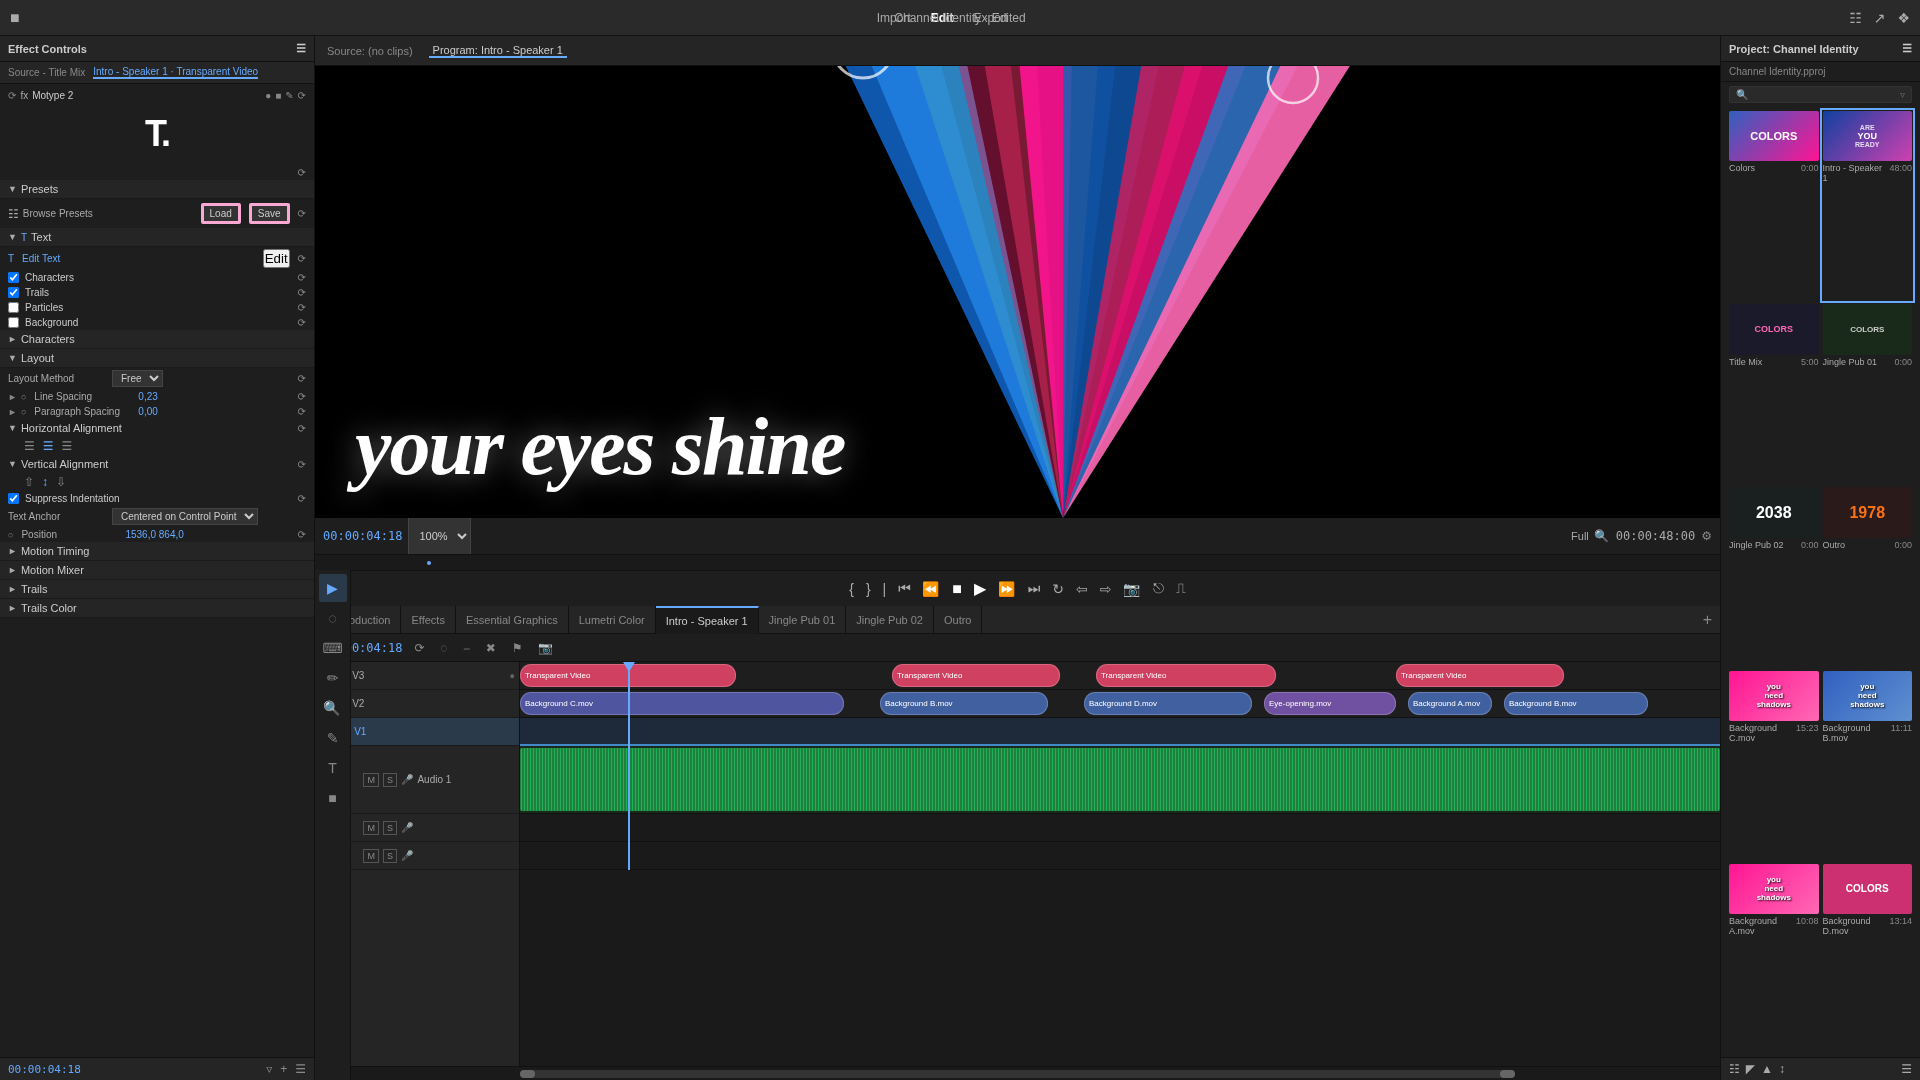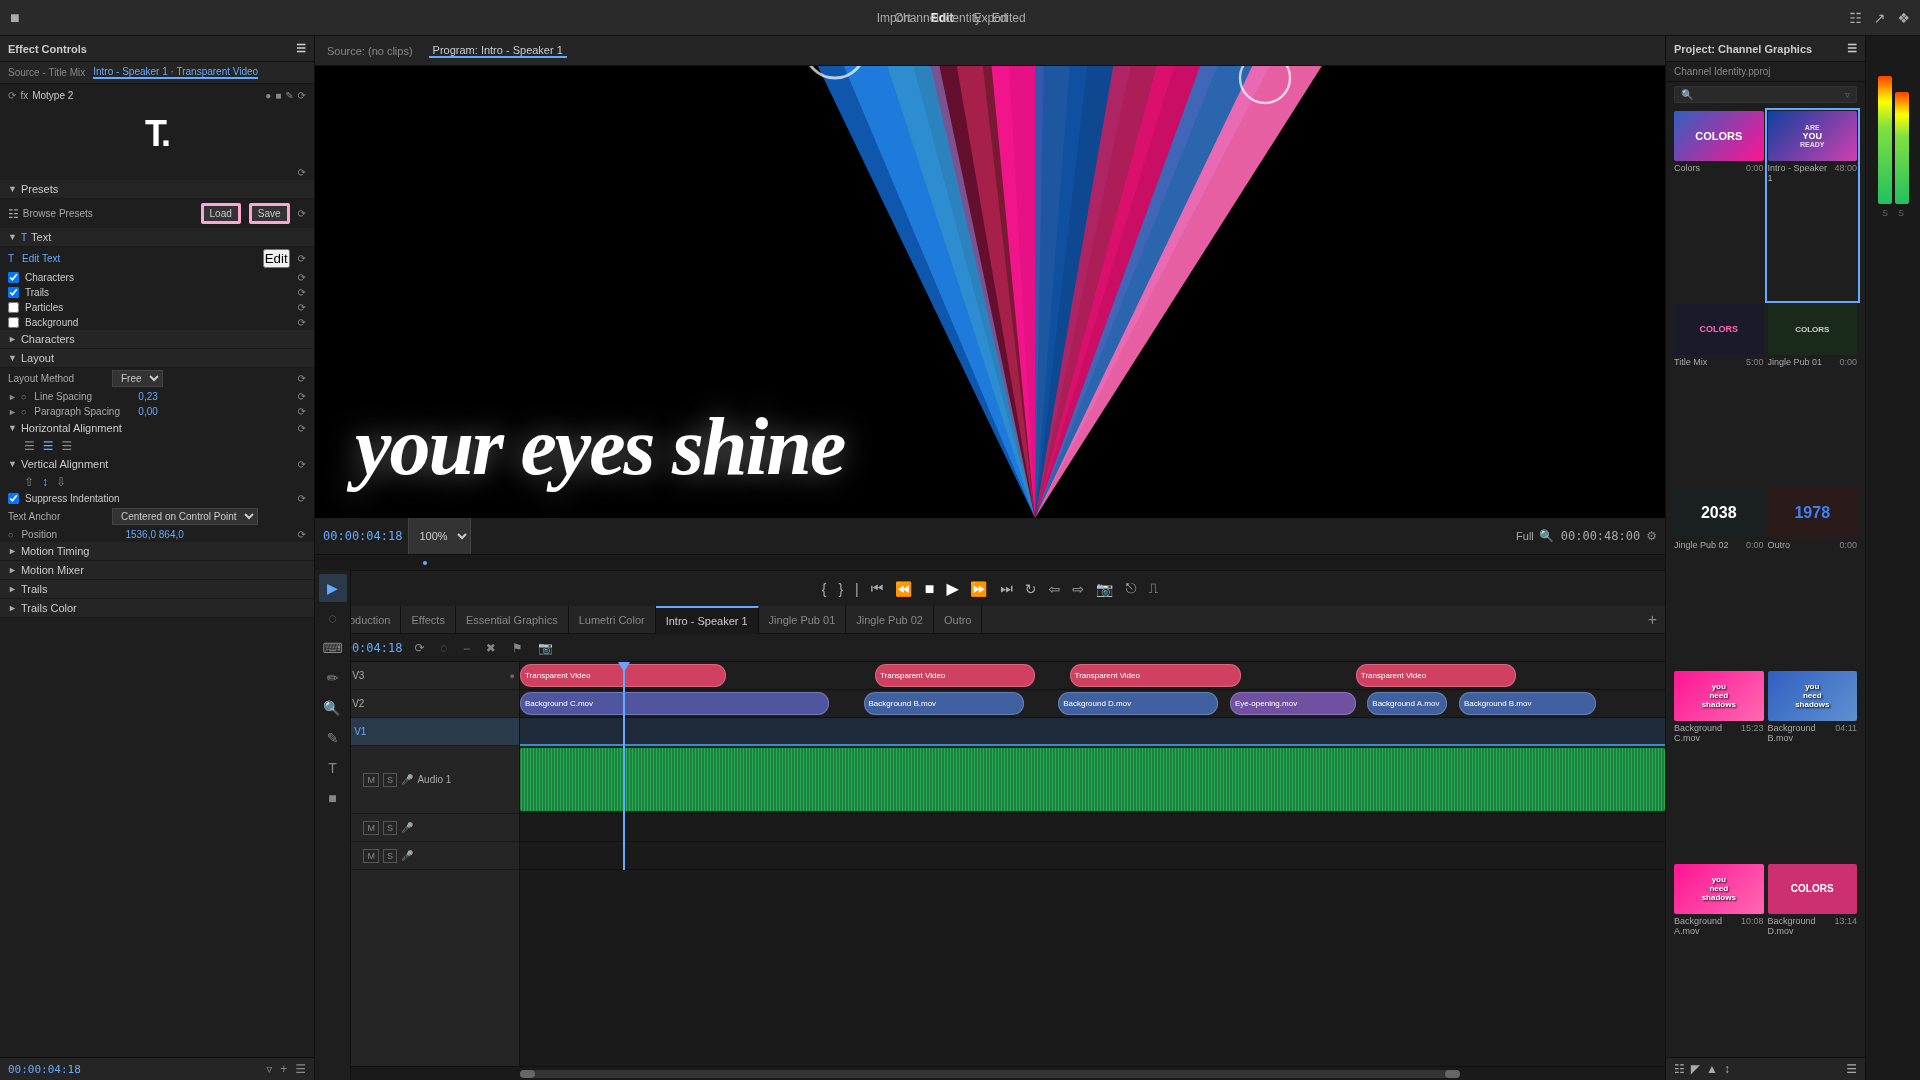--- a/index.html
+++ b/index.html
@@ -564,21 +564,21 @@
             <div style="flex:1;height:8px;background:#333;border-radius:4px;position:relative;">
               <div style="position:absolute;left:0;width:15px;height:8px;background:#666;border-radius:4px;"></div>
               <div style="position:absolute;right:0;width:15px;height:8px;background:#666;border-radius:4px;"></div>
             </div>
           </div>
         </div>
       </div>
 
       <div id="right-panel">
         <div class="panel-header">
-          <span>Project: Channel Graphics</span>
+          <span>Project: Channel Identity</span>
           <div class="panel-header-icons">
             <span style="cursor:pointer;">☰</span>
           </div>
         </div>
 
         <div style="padding:4px 8px;font-size:10px;color:#888;background:#1e1e1e;border-bottom:1px solid #111;">
           <span>Channel Identity.pproj</span>
         </div>
 
         <div class="project-search">
@@ -640,21 +640,21 @@
               <div class="numbers-text" style="color:white;font-size:16px;font-weight:900;">2038</div>
             </div>
             <div class="project-item-label">
               <span>Jingle Pub 02</span>
               <span class="duration">0:00</span>
             </div>
           </div>
 
           <div class="project-item">
             <div class="project-thumb" style="background:#2a1a1a;display:flex;align-items:center;justify-content:center;">
-              <div class="numbers-text" style="color:#3b82f6;font-size:16px;font-weight:900;">1978</div>
+              <div class="numbers-text" style="color:#f97316;font-size:16px;font-weight:900;">1978</div>
             </div>
             <div class="project-item-label">
               <span>Outro</span>
               <span class="duration">0:00</span>
             </div>
           </div>
 
 
 
           <div class="project-item">
@@ -666,21 +666,21 @@
               <span class="duration">15:23</span>
             </div>
           </div>
 
           <div class="project-item">
             <div class="project-thumb thumb-bgb" style="background:linear-gradient(135deg,#3060c0,#6090d0);display:flex;align-items:center;justify-content:center;">
               <div style="font-size:8px;color:white;font-weight:bold;text-shadow:1px 1px 2px black;text-align:center;">you<br>need<br>shadows</div>
             </div>
             <div class="project-item-label">
               <span>Background B.mov</span>
-              <span class="duration">04:11</span>
+              <span class="duration">11:11</span>
             </div>
           </div>
 
           <div class="project-item">
             <div class="project-thumb thumb-bga" style="background:linear-gradient(135deg,#ff1493,#ff69b4);display:flex;align-items:center;justify-content:center;">
               <div style="font-size:8px;color:white;font-weight:bold;text-shadow:1px 1px 2px black;text-align:center;">you<br>need<br>shadows</div>
             </div>
             <div class="project-item-label">
               <span>Background A.mov</span>
               <span class="duration">10:08</span>
@@ -702,29 +702,20 @@
         <div style="display:flex;align-items:center;padding:4px 8px;background:#252525;border-top:1px solid #111;gap:6px;">
           <span style="color:#aaa;cursor:pointer;font-size:12px;">☷</span>
           <span style="color:#aaa;cursor:pointer;font-size:12px;">◤</span>
           <span style="color:#aaa;cursor:pointer;font-size:12px;">▲</span>
           <span style="color:#aaa;cursor:pointer;font-size:12px;">↕</span>
           <span style="flex:1;"></span>
           <span style="color:#aaa;cursor:pointer;font-size:12px;">☰</span>
         </div>
       </div>
 
-      <div id="audio-meter">
-        <div style="flex:1;display:flex;flex-direction:column;align-items:center;padding:4px;">
-          <div style="display:flex;gap:3px;height:160px;align-items:flex-end;margin-bottom:4px;">
-            <div style="width:14px;height:80%;background:linear-gradient(to top,#20c060 0%,#80e040 60%,#ffff00 80%,#ff4000 100%);border-radius:2px;"></div>
-            <div style="width:14px;height:70%;background:linear-gradient(to top,#20c060 0%,#80e040 60%,#ffff00 80%,#ff4000 100%);border-radius:2px;"></div>
-          </div>
-          <div style="font-size:9px;color:#666;text-align:center;">S&nbsp;&nbsp;&nbsp;&nbsp;S</div>
-        </div>
-      </div>
     </div>
   </div>
 
 </div>
 
 <div style="position:fixed;left:315px;top:570px;width:36px;bottom:0;background:#1e1e1e;border-right:1px solid #111;display:flex;flex-direction:column;align-items:center;padding:4px 0;gap:2px;z-index:100;">
   <button class="tool-btn active" style="width:28px;height:28px;background:#2a3a4a;border:none;color:#6af;cursor:pointer;font-size:14px;display:flex;align-items:center;justify-content:center;border-radius:2px;">▶</button>
   <button class="tool-btn" style="width:28px;height:28px;background:none;border:none;color:#888;cursor:pointer;font-size:14px;display:flex;align-items:center;justify-content:center;border-radius:2px;">◌</button>
   <button class="tool-btn" style="width:28px;height:28px;background:none;border:none;color:#888;cursor:pointer;font-size:14px;display:flex;align-items:center;justify-content:center;border-radius:2px;">⌨</button>
   <button class="tool-btn" style="width:28px;height:28px;background:none;border:none;color:#888;cursor:pointer;font-size:14px;display:flex;align-items:center;justify-content:center;border-radius:2px;">✏</button>

